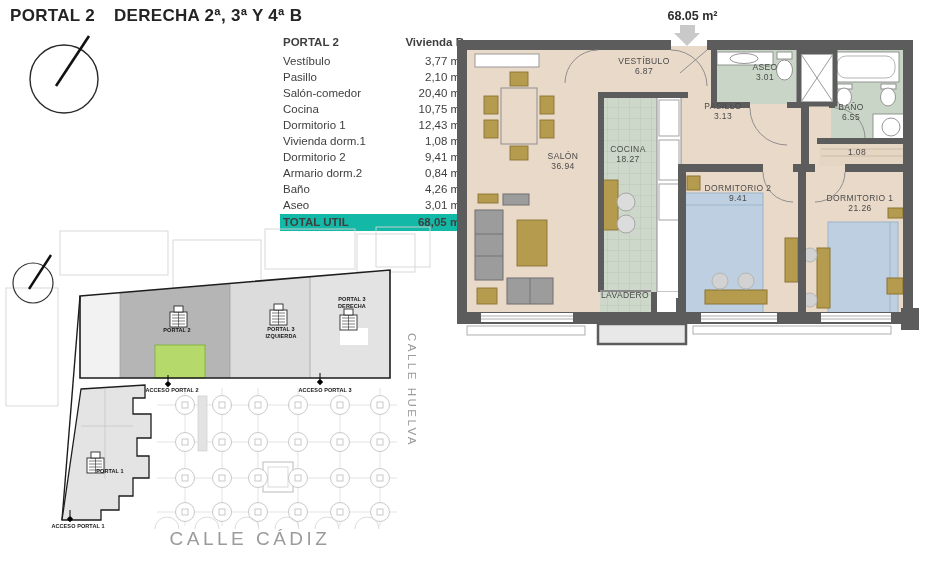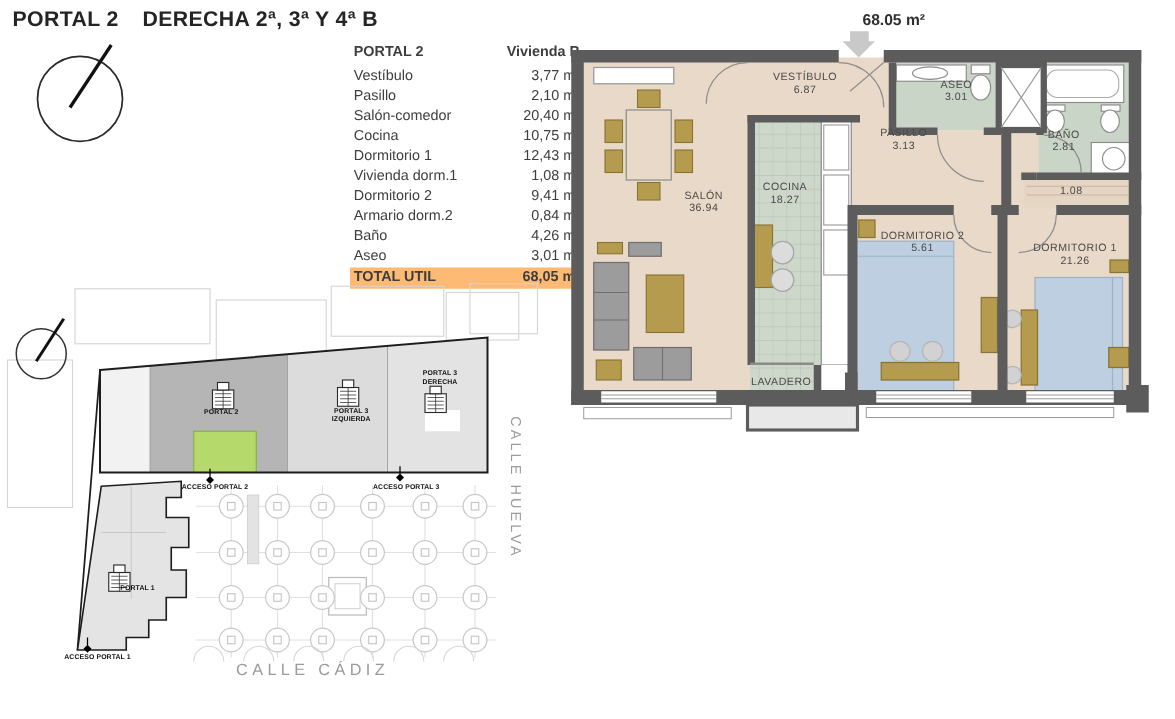--- a/index.html
+++ b/index.html
@@ -4,33 +4,33 @@
 <style>
   html,body{margin:0;padding:0}
   body{width:940px;height:575px;position:relative;background:#fff;overflow:hidden;
        font-family:"Liberation Sans",sans-serif;color:#333}
   .abs{position:absolute}
   .title{font-weight:bold;font-size:17px;letter-spacing:.3px;color:#242424;white-space:nowrap}
   
   .tbl{left:283px;top:33px;width:181px;font-size:11.5px;color:#3e3e3e}
   .tbl .hrow{display:flex;justify-content:space-between;font-weight:bold;height:20px;line-height:18px}
   .tbl .row{display:flex;justify-content:space-between;height:16px;line-height:16px}
-  .tbl .trow{display:flex;justify-content:space-between;background:#fdba74;font-weight:bold;
+  .tbl .trow{display:flex;justify-content:space-between;background:#14b8a6;font-weight:bold;
              height:17px;line-height:17px;padding:0 3px;margin:1px -3px 0 -3px}
   
   .plan-label{position:absolute;text-align:center;font-size:8.5px;line-height:9.5px;
               color:#4a4a4a;letter-spacing:.4px;white-space:nowrap}
-  .total-area{position:absolute;font-size:12.5px;color:#2f2f2f;text-align:right;font-weight:bold}
+  .total-area{position:absolute;font-size:12.5px;color:#2f2f2f;text-align:center;font-weight:bold}
   .arrow-stem{position:absolute;background:#c9c9c9}
   .arrow-head{position:absolute;width:0;height:0;border-left:13px solid transparent;
               border-right:13px solid transparent;border-top:13px solid #c9c9c9}
   
   .sp-label{position:absolute;text-align:center;font-weight:bold;font-size:5.5px;line-height:6.5px;
             color:#141414;letter-spacing:.1px}
-  .street{position:absolute;color:#9b9b9b;letter-spacing:3.5px;font-size:13px;white-space:nowrap}
+  .street{position:absolute;color:#9b9b9b;letter-spacing:3.5px;font-size:19px;white-space:nowrap}
   .street-v{position:absolute;color:#9b9b9b;letter-spacing:2.5px;font-size:11.5px;
             writing-mode:vertical-rl;white-space:nowrap}
 </style>
 </head>
 <body>
 
 <div class="abs title" style="left:10px;top:6px">PORTAL 2</div>
 <div class="abs title" style="left:114px;top:6px">DERECHA 2ª, 3ª Y 4ª B</div>
 
 <svg class="abs" style="left:20px;top:25px" width="90" height="95">
@@ -247,39 +247,39 @@
 <div class="plan-label" style="left:683px;top:102px;width:80px">
   <div>PASILLO</div>
   <div>3.13</div>
 </div>
 <div class="plan-label" style="left:725px;top:63px;width:80px">
   <div>ASEO</div>
   <div>3.01</div>
 </div>
 <div class="plan-label" style="left:811px;top:103px;width:80px">
   <div>BAÑO</div>
-  <div>2.81</div>
+  <div>6.55</div>
 </div>
 <div class="plan-label" style="left:523px;top:152px;width:80px">
   <div>SALÓN</div>
   <div>36.94</div>
 </div>
 <div class="plan-label" style="left:588px;top:145px;width:80px">
   <div>COCINA</div>
   <div>18.27</div>
 </div>
 <div class="plan-label" style="left:688px;top:184px;width:100px">
   <div>DORMITORIO 2</div>
-  <div>5.61</div>
+  <div>9.41</div>
 </div>
 <div class="plan-label" style="left:810px;top:194px;width:100px">
   <div>DORMITORIO 1</div>
   <div>21.26</div>
 </div>
-<div class="plan-label" style="left:575px;top:301px;width:100px">
+<div class="plan-label" style="left:575px;top:291px;width:100px">
   <div>LAVADERO</div>
 </div>
 <div class="plan-label" style="left:837px;top:148px;width:40px">
   <div>1.08</div>
 </div>
 
 <svg class="abs" style="left:5px;top:226px" width="430" height="330">
   <defs>
     <g id="stair">
       <rect width="17" height="15" fill="#fff" stroke="#2a2a2a" stroke-width="0.9"></rect>

